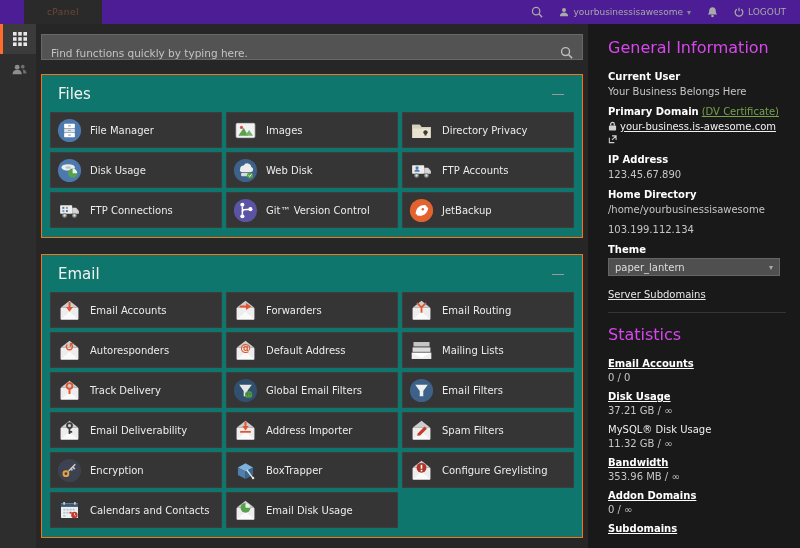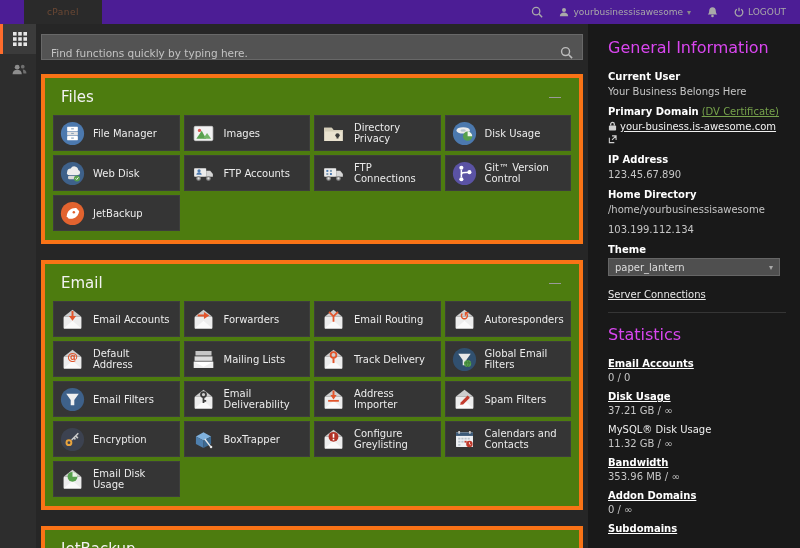--- a/index.html
+++ b/index.html
@@ -16,25 +16,25 @@
   .tb-ic{display:inline-flex;align-items:center}
   
   .sidebar{position:absolute;left:0;top:24px;width:36px;height:524px;background:#2d2d2d}
   .sidebar-item{height:30px;display:flex;align-items:center;justify-content:center;cursor:pointer;border-left:3px solid transparent}
   .sidebar-item.active{background:#3b3b3b;border-left:3px solid #ff6c2c}
   
   .main{position:absolute;left:36px;top:24px;width:552px;height:524px;background:#262626;overflow:hidden;padding:10px 5px 0 5px}
   .search-bar{height:26px;background:#535353;border:1px solid #686868;display:flex;align-items:flex-end;padding:0 9px;margin-bottom:14px}
   .search-input{flex:1;background:transparent;border:none;outline:none;color:#ddd;font-size:10.5px;font-family:inherit}
   .search-input::placeholder{color:#c3c3c3}
-  .section{background:#4d7c0f;border:4px solid #f97316;margin-bottom:16px;padding:7px 8px 9px 8px}
+  .section{background:#0f766e;border:1px solid #f97316;margin-bottom:16px;padding:7px 8px 9px 8px}
   .section-header{display:flex;justify-content:space-between;align-items:center;padding:3px 8px 9px 8px}
   .section-title{font-size:15px;font-weight:normal;color:#f2f2f2}
   .collapse{width:12px;border-top:1px solid #9a9a9a;height:0;cursor:pointer;margin-right:2px}
-  .grid{display:grid;grid-template-columns:repeat(4,1fr);gap:4px}
+  .grid{display:grid;grid-template-columns:repeat(3,1fr);gap:4px}
   .card{background:#353535;border:1px solid #3d3d3d;height:36px;display:flex;align-items:center;gap:8px;padding:0 6px;cursor:pointer;overflow:hidden}
   .card-icon{width:25px;height:25px;flex:0 0 25px;display:inline-flex;align-items:center;justify-content:center}
   .card-label{font-size:10px;color:#ececec;line-height:1.1}
   
   .rightbar{position:absolute;left:588px;top:24px;width:212px;height:524px;background:#191919;padding:14px 14px 0 20px;overflow:hidden}
   .rb-title{font-size:16px;font-weight:normal;color:#d946ef;margin-bottom:13px}
   .field{margin-bottom:7px;font-size:10px;line-height:13px}
   .field-label{font-weight:bold;color:#fff;margin-bottom:2px}
   .field-value{color:#c6c6c6;word-break:break-all}
   .green-link{color:#76a24b;text-decoration:underline;font-weight:normal;margin-left:3px}
@@ -539,21 +539,21 @@
     <div class="field-value">103.199.112.134</div>
   </div>
 </div>
   <div class="field">
     <div class="field-label">Theme</div>
     <div class="theme-select">
       <span>paper_lantern</span>
       <span class="sel-caret">▾</span>
     </div>
   </div>
-  <a class="link">Server Connections</a>
+  <a class="link">Server Subdomains</a>
   <hr class="divider">
   <h2 class="rb-title">Statistics</h2>
   <div id="stats">
   <div class="stat">
     <div><span class="stat-label">Email Accounts</span></div>
     <div class="stat-value">0 / 0</div>
   </div>
 
   <div class="stat">
     <div><span class="stat-label">Disk Usage</span></div>

